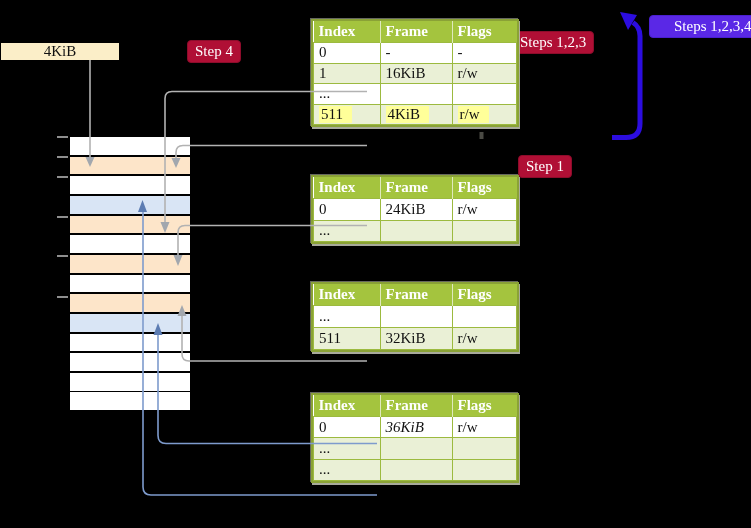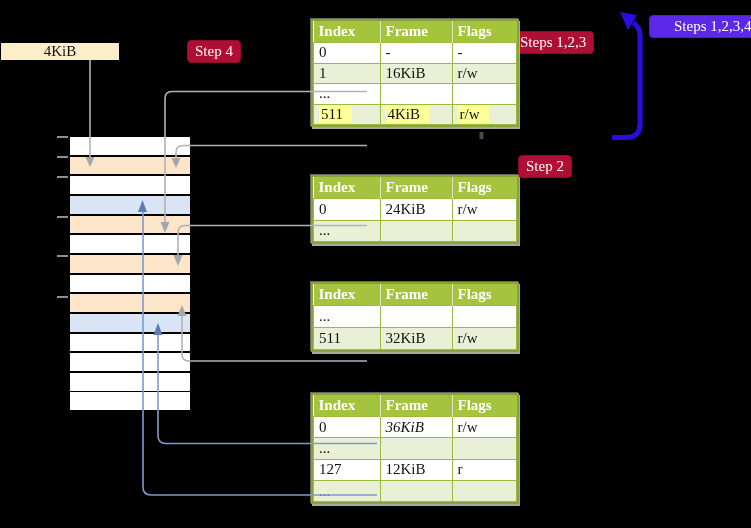--- a/index.html
+++ b/index.html
@@ -45,21 +45,21 @@
 </head>
 <body>
 
 <div class="canvas">
 
   <div class="size-label">4KiB</div>
 
   <div class="badge red b-step0">Step 4</div>
   <div class="badge red b-steps123">Steps 1,2,3</div>
   <div class="badge violet b-steps1234">Steps 1,2,3,4</div>
-  <div class="badge red b-step4">Step 2</div>
+  <div class="badge red b-step4">Step 1</div>
 
   <div class="stack" id="stack">
       <div class="mrow white" style="top: 0px;"></div>
       <div class="mrow orange" style="top: 19.65px;"></div>
       <div class="mrow white" style="top: 39.3px;"></div>
       <div class="mrow blue" style="top: 58.95px;"></div>
       <div class="mrow orange" style="top: 78.6px;"></div>
       <div class="mrow white" style="top: 98.25px;"></div>
       <div class="mrow orange" style="top: 117.9px;"></div>
       <div class="mrow white" style="top: 137.55px;"></div>
@@ -172,25 +172,20 @@
             <tr>
               <td style="height: 20.3px;">0</td>
               <td style="height: 20.3px; font-style: italic;">36KiB</td>
               <td style="height: 20.3px;">r/w</td>
             </tr>
             <tr class="alt">
               <td style="height: 20.3px;">...</td>
               <td style="height: 20.3px;"></td>
               <td style="height: 20.3px;"></td>
             </tr>
-            <tr>
-              <td style="height: 20.3px;">127</td>
-              <td style="height: 20.3px;">12KiB</td>
-              <td style="height: 20.3px;">r</td>
-            </tr>
             <tr class="alt">
               <td style="height: 20.3px;">...</td>
               <td style="height: 20.3px;"></td>
               <td style="height: 20.3px;"></td>
             </tr>
           </tbody>
         </table>
       </div>
     </div>
 

